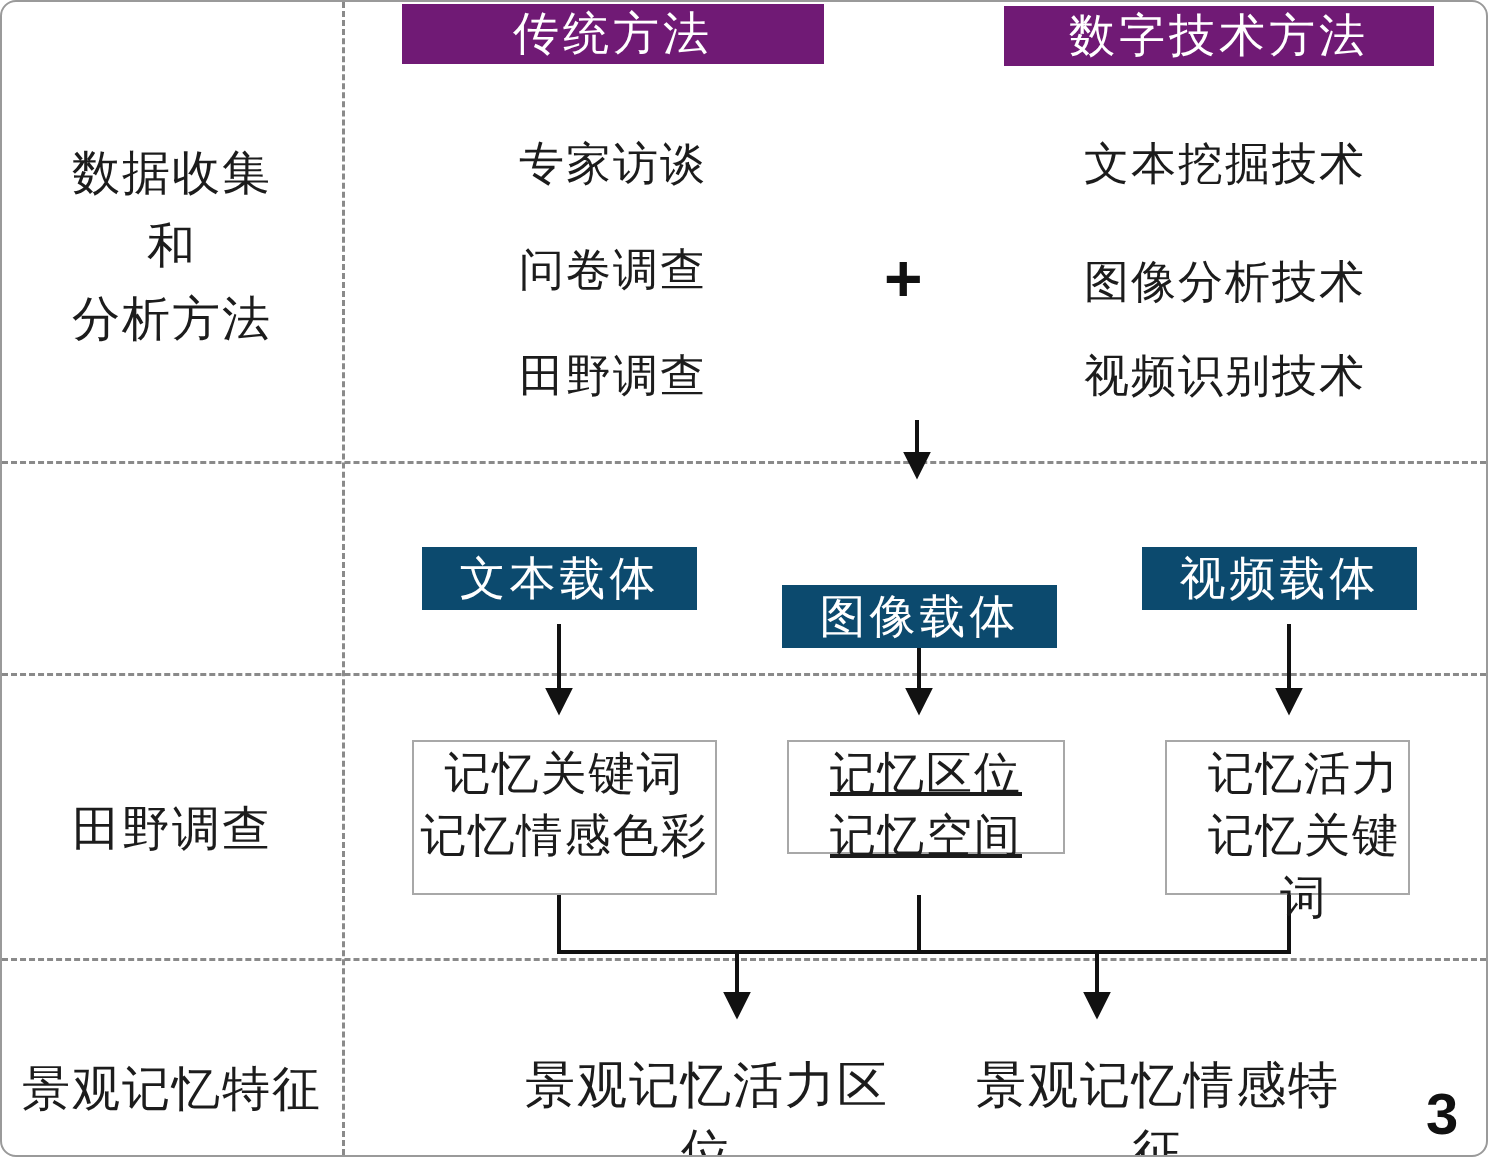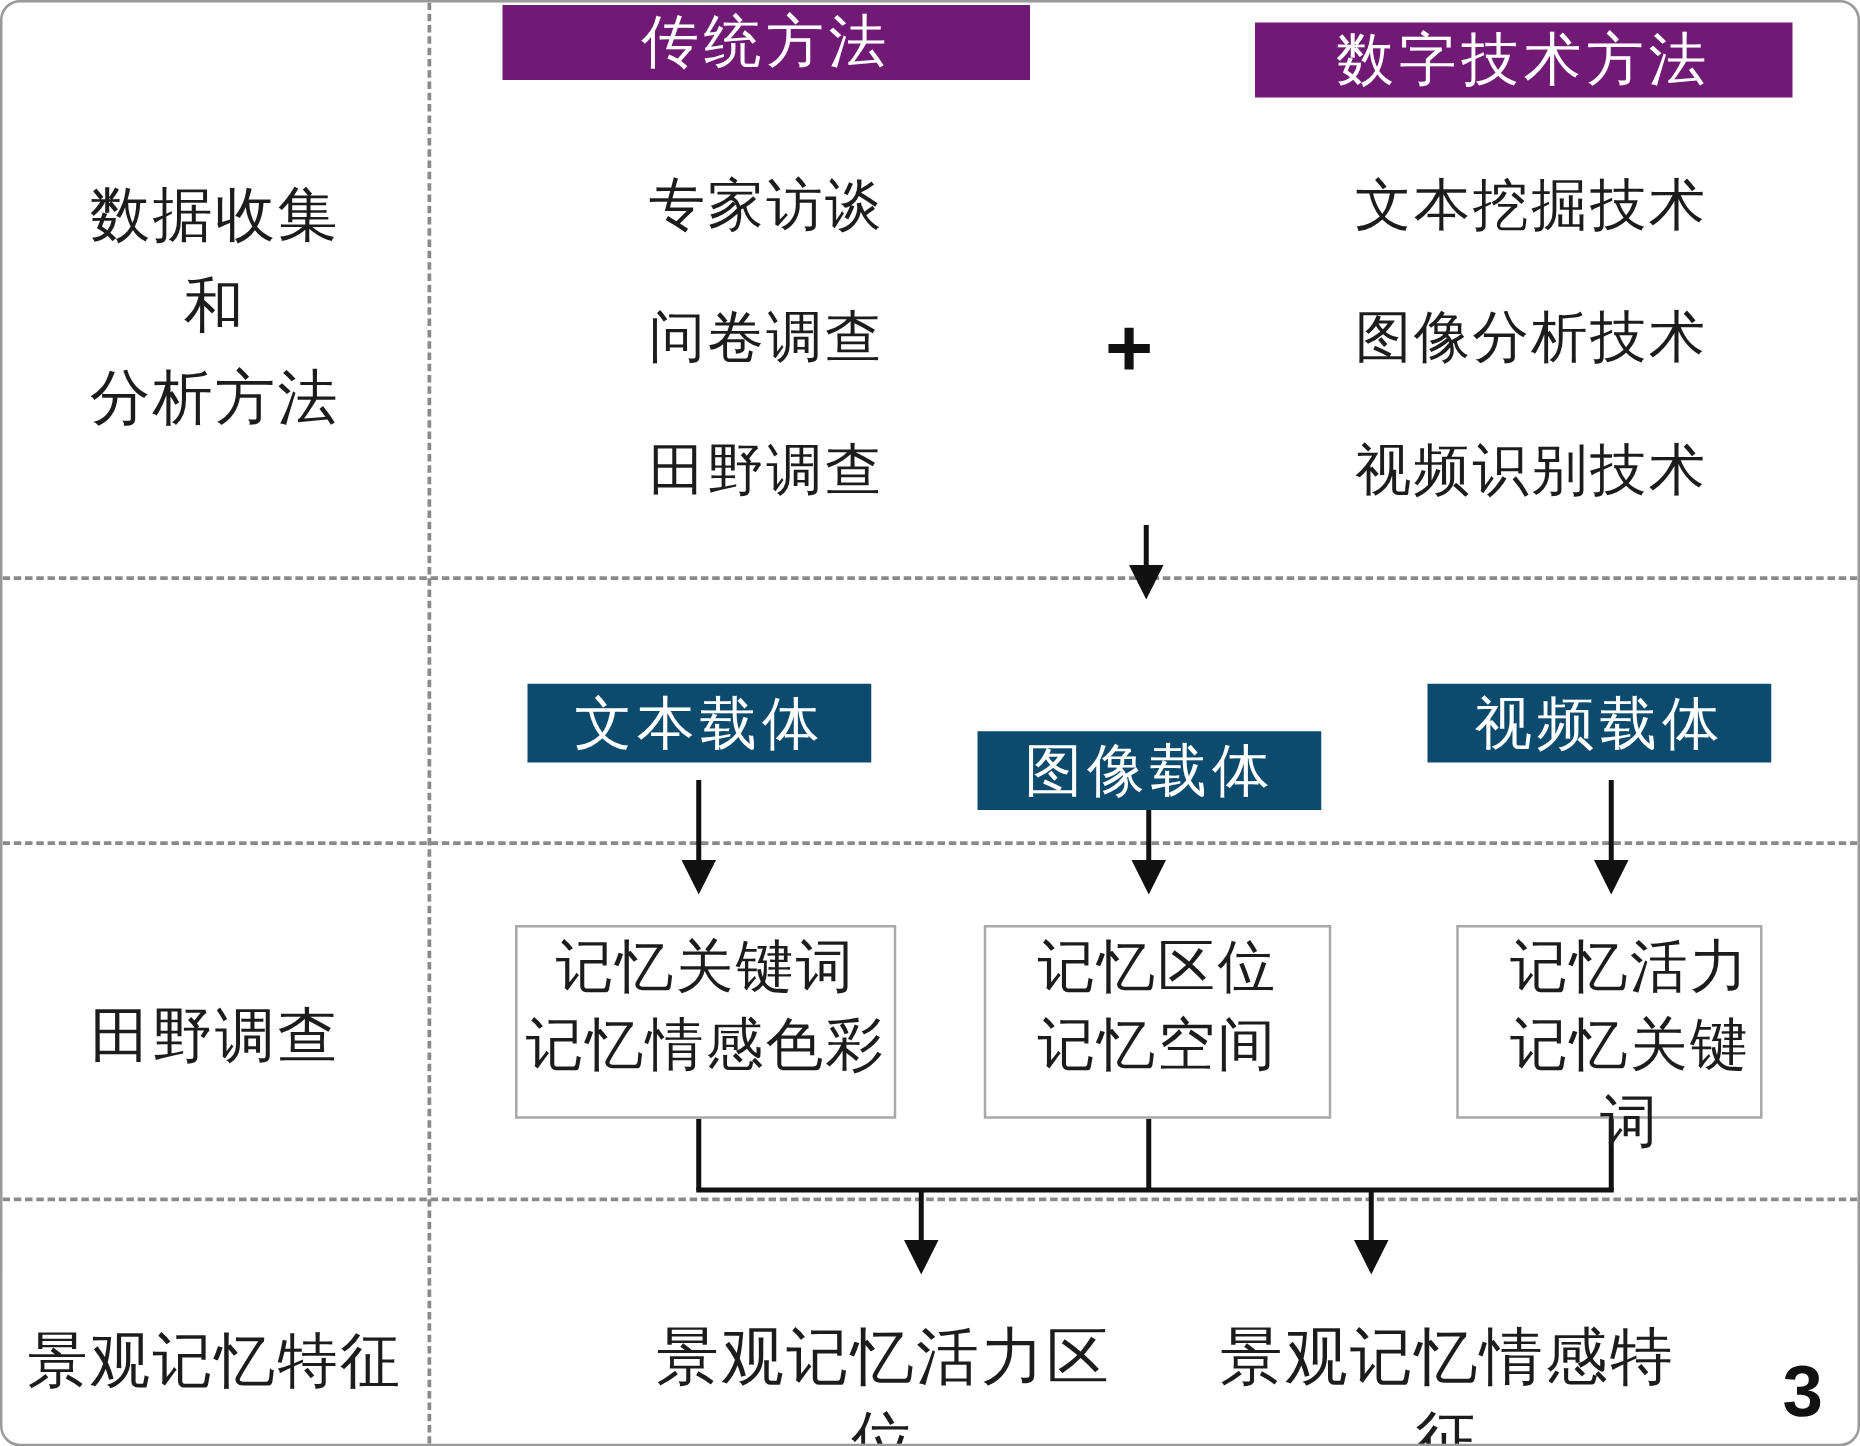--- a/index.html
+++ b/index.html
@@ -151,41 +151,41 @@
 
   <div class="row-label multi" style="left:20px; top:135px; width:300px;">
     <div>数据收集</div>
     <div>和</div>
     <div>分析方法</div>
   </div>
   <div class="row-label" style="left:20px; top:795px; width:300px;">田野调查</div>
   <div class="row-label" style="left:5px; top:1055px; width:330px;">景观记忆特征</div>
 
   <div class="header-box" style="left:400px; top:2px; width:422px; height:60px;">传统方法</div>
-  <div class="header-box" style="left:1002px; top:16px; width:430px; height:60px;">数字技术方法</div>
+  <div class="header-box" style="left:1002px; top:4px; width:430px; height:60px;">数字技术方法</div>
 
   <div class="method-item" style="left:430px; top:132px; width:362px;">专家访谈</div>
   <div class="method-item" style="left:430px; top:238px; width:362px;">问卷调查</div>
   <div class="method-item" style="left:430px; top:344px; width:362px;">田野调查</div>
 
   <div class="plus-sign" style="left:882px; top:238px;">+</div>
 
   <div class="method-item" style="left:1032px; top:132px; width:382px;">文本挖掘技术</div>
-  <div class="method-item" style="left:1032px; top:238px; width:382px;">图像分析技术</div>
+  <div class="method-item" style="left:1032px; top:250px; width:382px;">图像分析技术</div>
   <div class="method-item" style="left:1032px; top:344px; width:382px;">视频识别技术</div>
 
   <div class="carrier-box" style="left:420px; top:545px; width:275px; height:63px;">文本载体</div>
   <div class="carrier-box" style="left:780px; top:545px; width:275px; height:63px;margin-top:38px;">图像载体</div>
   <div class="carrier-box" style="left:1140px; top:545px; width:275px; height:63px;">视频载体</div>
 
   <div class="keyinfo-box" style="left:410px; top:738px; width:305px; height:155px;">
     <div>记忆关键词</div>
     <div>记忆情感色彩</div>
   </div>
-  <div class="keyinfo-box" style="left:785px; top:738px; width:278px; height:155px;">
+  <div class="keyinfo-box" style="left:785px; top:738px; width:278px; height:114px;text-decoration:underline;">
     <div>记忆区位</div>
     <div>记忆空间</div>
   </div>
   <div class="keyinfo-box" style="left:1163px; top:738px; width:245px; height:155px;padding-left:33px;">
     <div>记忆活力</div>
     <div>记忆关键词</div>
   </div>
 
   <div class="output-label" style="left:505px; top:1050px; width:400px;">景观记忆活力区位</div>
   <div class="output-label" style="left:950px; top:1050px; width:412px;">景观记忆情感特征</div>

